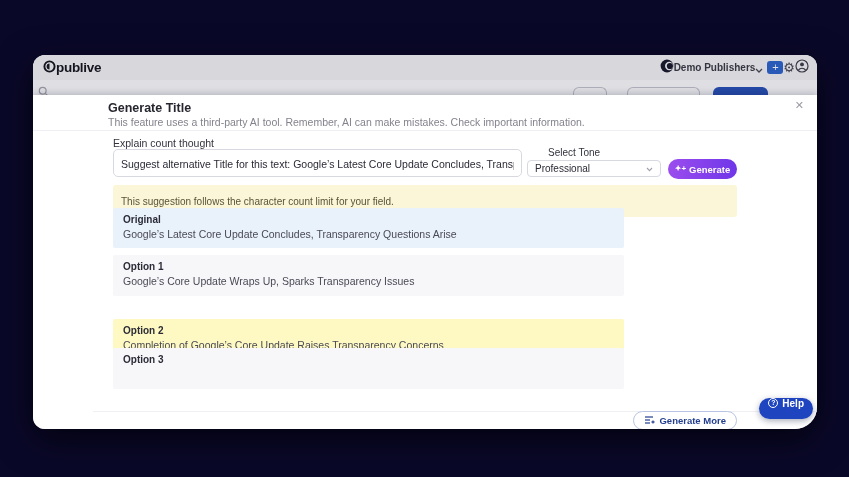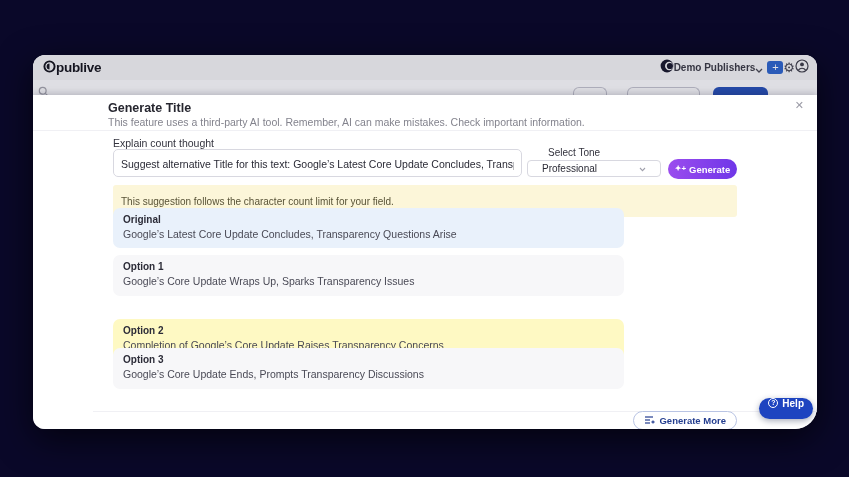--- a/index.html
+++ b/index.html
@@ -77,42 +77,42 @@
   .thought-input {
     position: absolute; top: 54px; left: 0; width: 409px; height: 28px;
     border: 1px solid #d8d8e0; border-radius: 5px;
     padding: 2px 7px 0 7px; font-size: 10.5px; color: #2b2b36;
     font-family: "Liberation Sans", sans-serif; background: #fff; outline: none;
   }
   .tone-label { position: absolute; top: 52px; left: 435px; font-size: 10px; color: #33333e; }
   .tone-select {
     position: absolute; top: 65px; left: 414px; width: 134px; height: 17px;
     border: 1px solid #d8d8e0; border-radius: 4px; background: #fff;
-    display: flex; align-items: center; padding: 0 14px;
+    display: flex; align-items: center; padding: 0 7px;
     font-size: 10px; color: #2b2b36; cursor: pointer;
   }
   .tone-select .chev { margin-left: auto; }
   .generate-btn {
     position: absolute; top: 64px; left: 555px; width: 69px; height: 20px;
     border-radius: 11px; border: none; cursor: pointer;
     background: linear-gradient(93deg, #9b4dee, #6f36e8);
     color: #fff; font-size: 9.5px; font-weight: 700;
     display: flex; align-items: center; justify-content: center; gap: 3px;
     font-family: "Liberation Sans", sans-serif;
   }
   .sparkle { font-size: 8px; line-height: 8px; }
 
   .notice {
     position: absolute; top: 90px; left: 0; width: 624px; height: 18px;
     background: #fcf6d9; border-radius: 3px;
     display: flex; align-items: center; padding: 16px 8px;
     font-size: 10px; color: #585337;
   }
 
-  .card { position: absolute; left: 0; width: 511px; border-radius: 7px; cursor: pointer; }
+  .card { position: absolute; left: 0; width: 511px; border-radius: 2px; cursor: pointer; }
   .card-label { position: absolute; top: 6px; left: 10px; font-size: 10px; font-weight: 700; color: #2c2c38; }
   .card-text  { position: absolute; top: 20px; left: 10px; font-size: 10.5px; color: #4a4a56; }
   .original-card { top: 113px; height: 40px; background: #e9f1fb; cursor: default; }
   .opt-1 { top: 160px; height: 41px; background: #f7f7f9; }
   .opt-2 { top: 224px; height: 41px; background: #fef9c3; }
   .opt-3 { top: 253px; height: 41px; background: #f7f7f9; }
 
   .generate-more {
     position: absolute; top: 316px; right: 0; height: 19px; z-index: 2;
     background: #fff; border: 1px solid #b9c4e4; border-radius: 10px;
@@ -229,21 +229,20 @@
       <div class="card opt-1">
         <div class="card-label">Option 1</div>
         <div class="card-text">Google’s Core Update Wraps Up, Sparks Transparency Issues</div>
       </div>
       <div class="card opt-2">
         <div class="card-label">Option 2</div>
         <div class="card-text">Completion of Google’s Core Update Raises Transparency Concerns</div>
       </div>
       <div class="card opt-3">
         <div class="card-label">Option 3</div>
-        <div class="card-text">Google’s Core Update Ends, Prompts Transparency Discussions</div>
       </div>
 
       <button class="generate-more">
         <span>
           <svg width="11" height="10" viewBox="0 0 11 10">
             <line x1="1" y1="2" x2="9" y2="2" stroke="#233d8f" stroke-width="1.2"></line>
             <line x1="1" y1="5" x2="6" y2="5" stroke="#233d8f" stroke-width="1.2"></line>
             <line x1="1" y1="8" x2="6" y2="8" stroke="#233d8f" stroke-width="1.2"></line>
             <line x1="9" y1="5.4" x2="9" y2="8.6" stroke="#233d8f" stroke-width="1.2"></line>
             <line x1="7.4" y1="7" x2="10.6" y2="7" stroke="#233d8f" stroke-width="1.2"></line>

